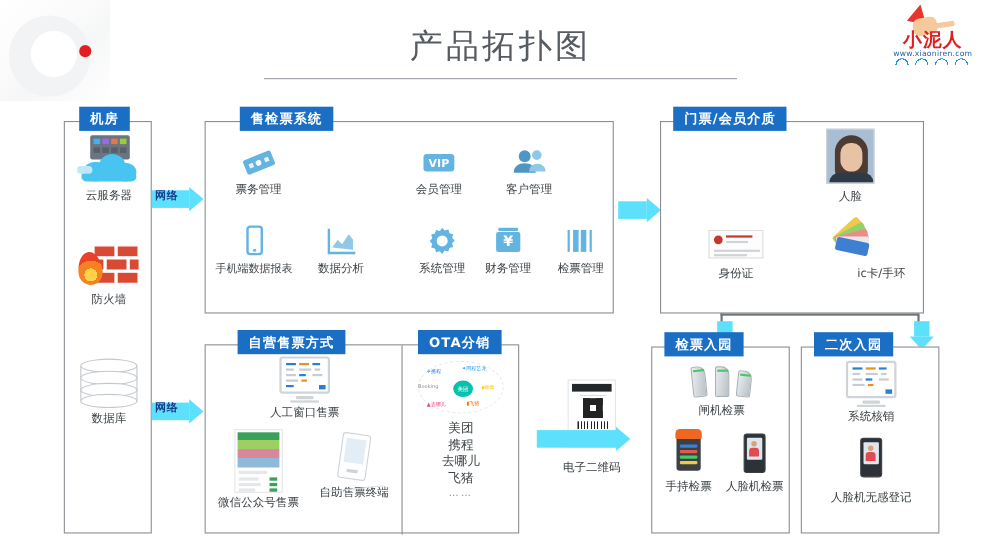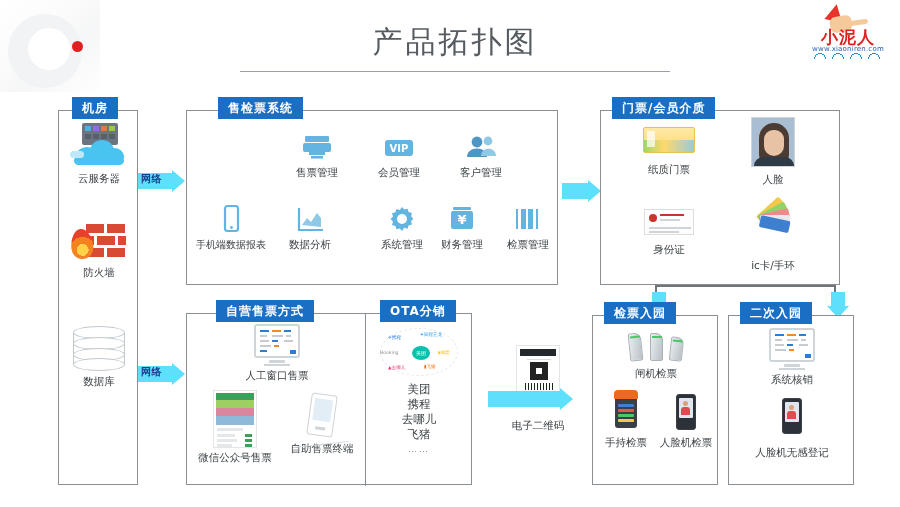--- a/index.html
+++ b/index.html
@@ -280,30 +280,32 @@
   </div>
   <div class="arrow-right" style="left:138px; top:363px;">
     <div class="arr-shaft" style="width:34px;"></div>
       <div class="arr-head"></div>
     <div class="arr-label">网络</div>
   </div>
 
   <div class="panel-tab" style="left:218px; top:97px;">售检票系统</div>
   <div class="panel" style="left:186px; top:110px; width:372px; height:175px;">
 
-
-    <div class="cell" style="left:90px; top:22px; width:80px;">
+    <div class="cell" style="left:8px; top:22px; width:80px;">
       <svg class="ic" width="36" height="30" viewBox="0 0 36 30">
-        <rect x="6" y="3" width="24" height="6" rx="1" fill="#63b4e0"></rect>
-        <rect x="4" y="10" width="28" height="9" rx="2" fill="#63b4e0"></rect>
-        <rect x="10" y="19" width="16" height="3" fill="#63b4e0"></rect>
-        <rect x="12" y="23" width="12" height="2.5" fill="#63b4e0"></rect>
-      </svg>
-      <div class="cell-label">售票管理</div>
-    </div>
+        <g transform="rotate(-22 18 15)">
+            <rect x="5" y="8" width="27" height="14" rx="2" fill="#63b4e0"></rect>
+        <circle cx="18" cy="15" r="2.6" fill="#fff"></circle>
+            <rect x="9" y="13" width="4" height="4" fill="#fff" opacity=".85"></rect>
+        <rect x="24" y="13" width="4" height="4" fill="#fff" opacity=".85"></rect>
+          </g>
+      </svg>
+      <div class="cell-label">票务管理</div>
+    </div>
+
 
     <div class="cell" style="left:172px; top:22px; width:80px;">
       <svg class="ic" width="36" height="30" viewBox="0 0 36 30">
         <rect x="4" y="7" width="28" height="16" rx="3" fill="#63b4e0"></rect>
         <text x="18" y="19" font-size="10" font-weight="bold" fill="#ffffff" text-anchor="middle" font-family="DejaVu Sans, sans-serif">VIP</text>
       </svg>
       <div class="cell-label">会员管理</div>
     </div>
 
     <div class="cell" style="left:254px; top:22px; width:80px;">
@@ -361,27 +363,20 @@
   </div>
 
   <div class="arrow-right" style="left:562px; top:180px;">
     <div class="arr-shaft" style="width:26px;"></div>
       <div class="arr-head"></div>
   </div>
 
   <div class="panel-tab" style="left:612px; top:97px;">门票/会员介质</div>
   <div class="panel" style="left:600px; top:110px; width:240px; height:175px;">
 
-    <div class="cell" style="left:18px; top:16px; width:100px;">
-      <div class="tick">
-        <div class="g"></div>
-          <div class="s"></div>
-      </div>
-      <div class="cell-label" style="margin-top:10px;">纸质门票</div>
-    </div>
 
     <div class="cell" style="left:122px; top:6px; width:100px;">
       <div class="photo">
         <div class="hair"></div>
           <div class="face"></div>
           <div class="sh"></div>
       </div>
       <div class="cell-label" style="margin-top:6px;">人脸</div>
     </div>
 
@@ -397,21 +392,21 @@
     </div>
 
     <div class="cell" style="left:122px; top:94px; width:100px;">
       <div class="fan">
         <i style="transform:rotate(-42deg);background:#f2c84b;"></i>
         <i style="transform:rotate(-28deg);background:#8fd36a;"></i>
         <i style="transform:rotate(-14deg);background:#f08a8a;"></i>
         <i style="transform:rotate(0deg);background:#e8e9eb;"></i>
         <i style="transform:rotate(12deg);background:#3f7fd0;"></i>
       </div>
-      <div class="cell-label" style="margin-top:24px;">ic卡/手环</div>
+      <div class="cell-label" style="margin-top:8px;text-align:right;">ic卡/手环</div>
     </div>
   </div>
 
   <div class="conn" style="left:655px; top:285px; width:1.5px; height:11px;"></div>
   <div class="conn" style="left:655px; top:285px; width:180px; height:1.5px;"></div>
   <div class="conn" style="left:834px; top:285px; width:1.5px; height:11px;"></div>
 
   <div class="arrow-down" style="left:648px; top:292px;">
     <div class="arrd-shaft" style="height:14px;"></div>
       <div class="arrd-head"></div>

